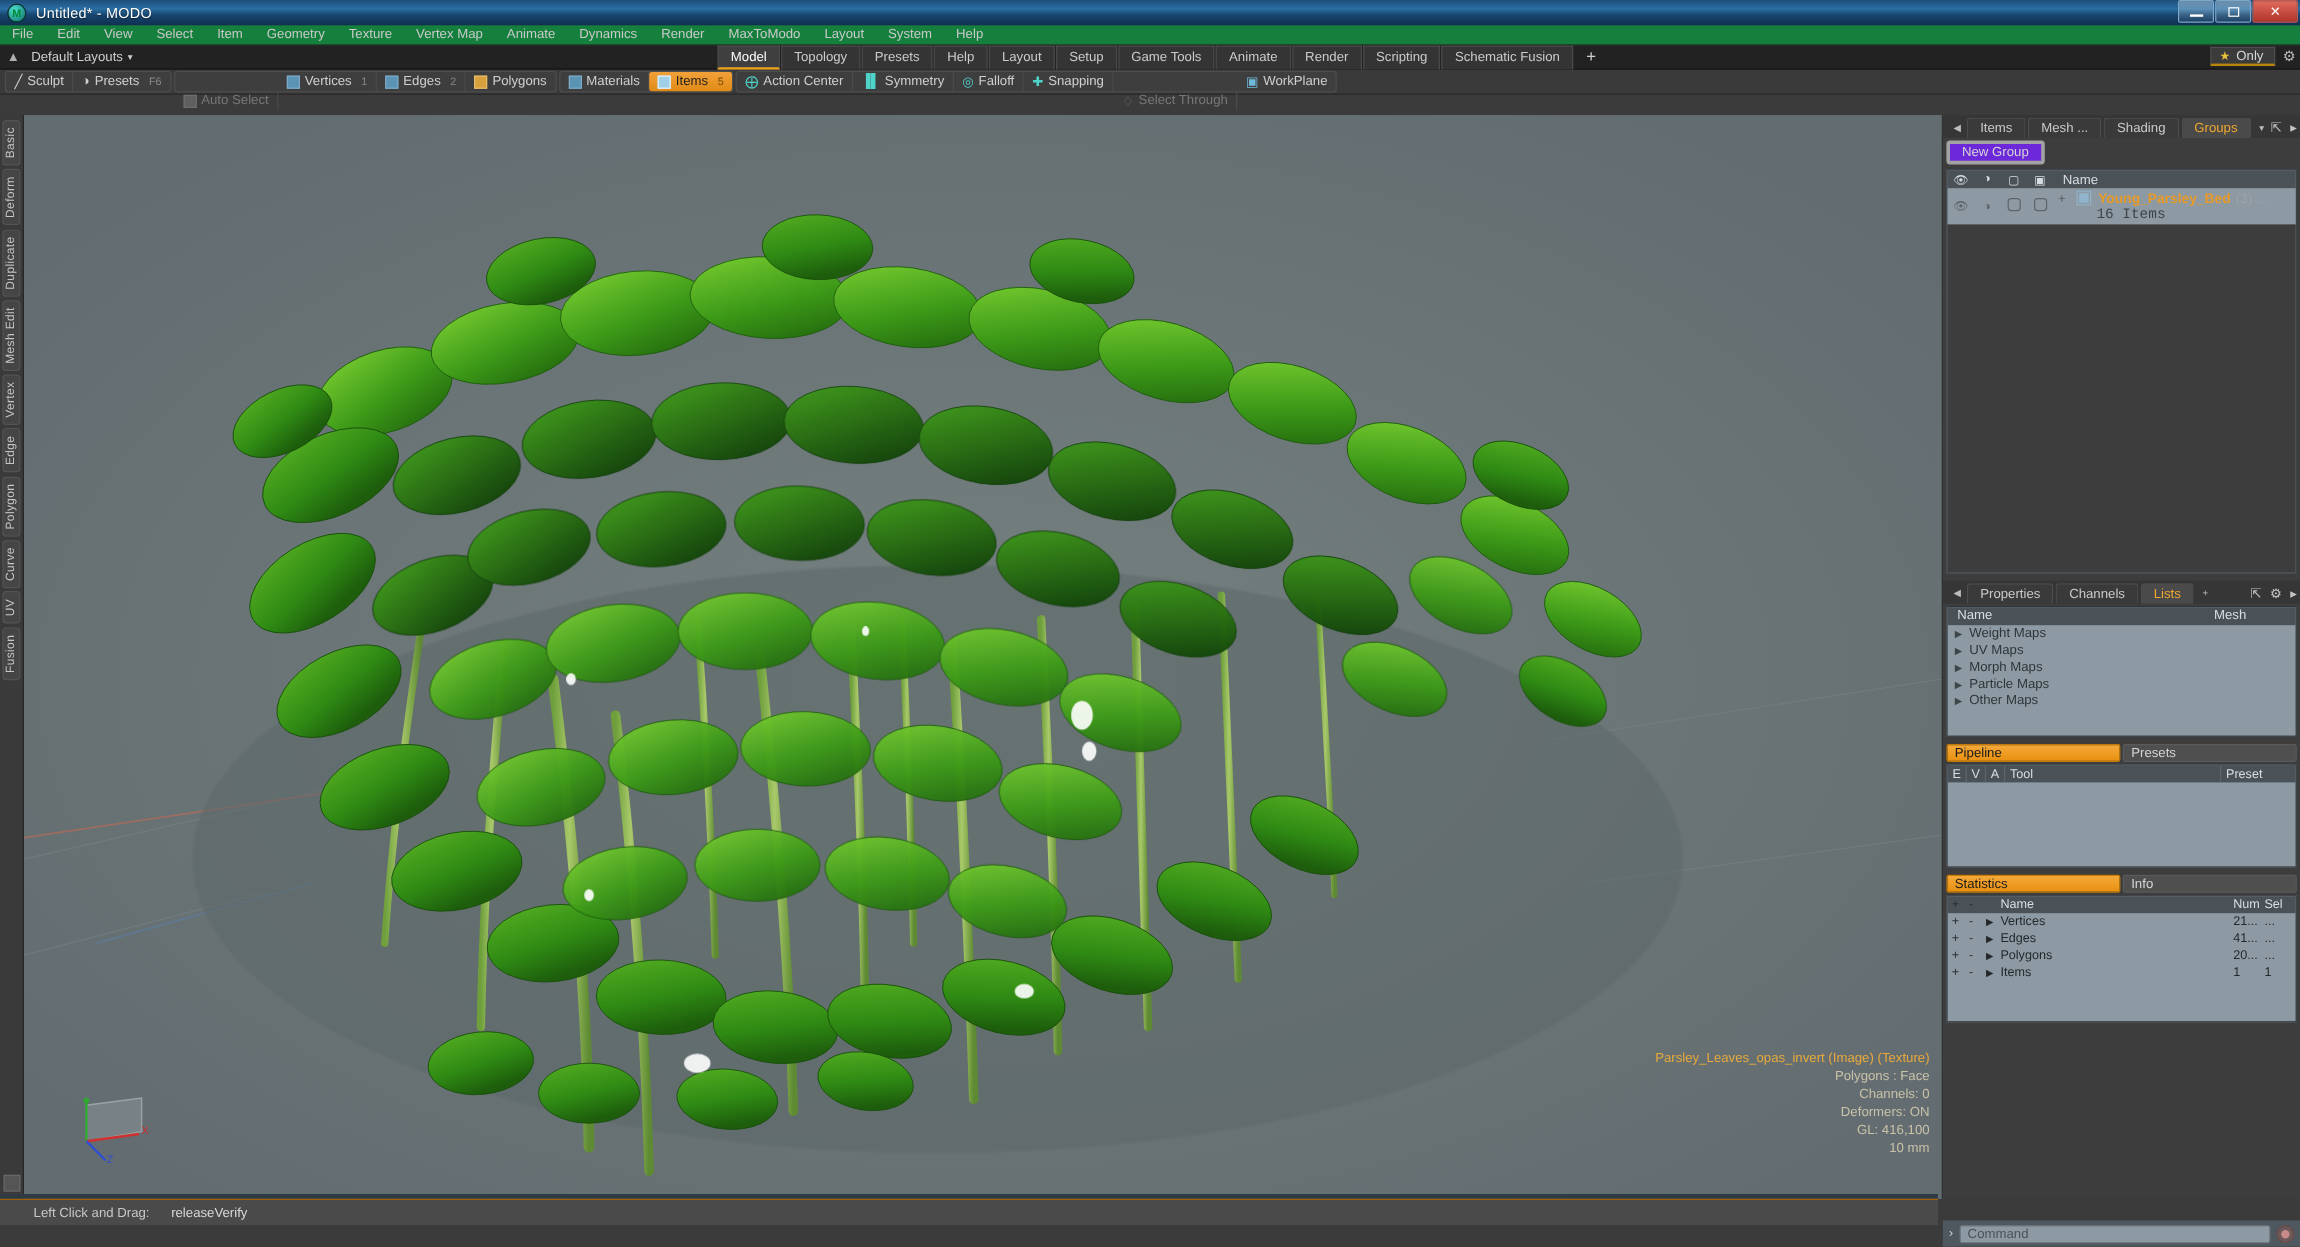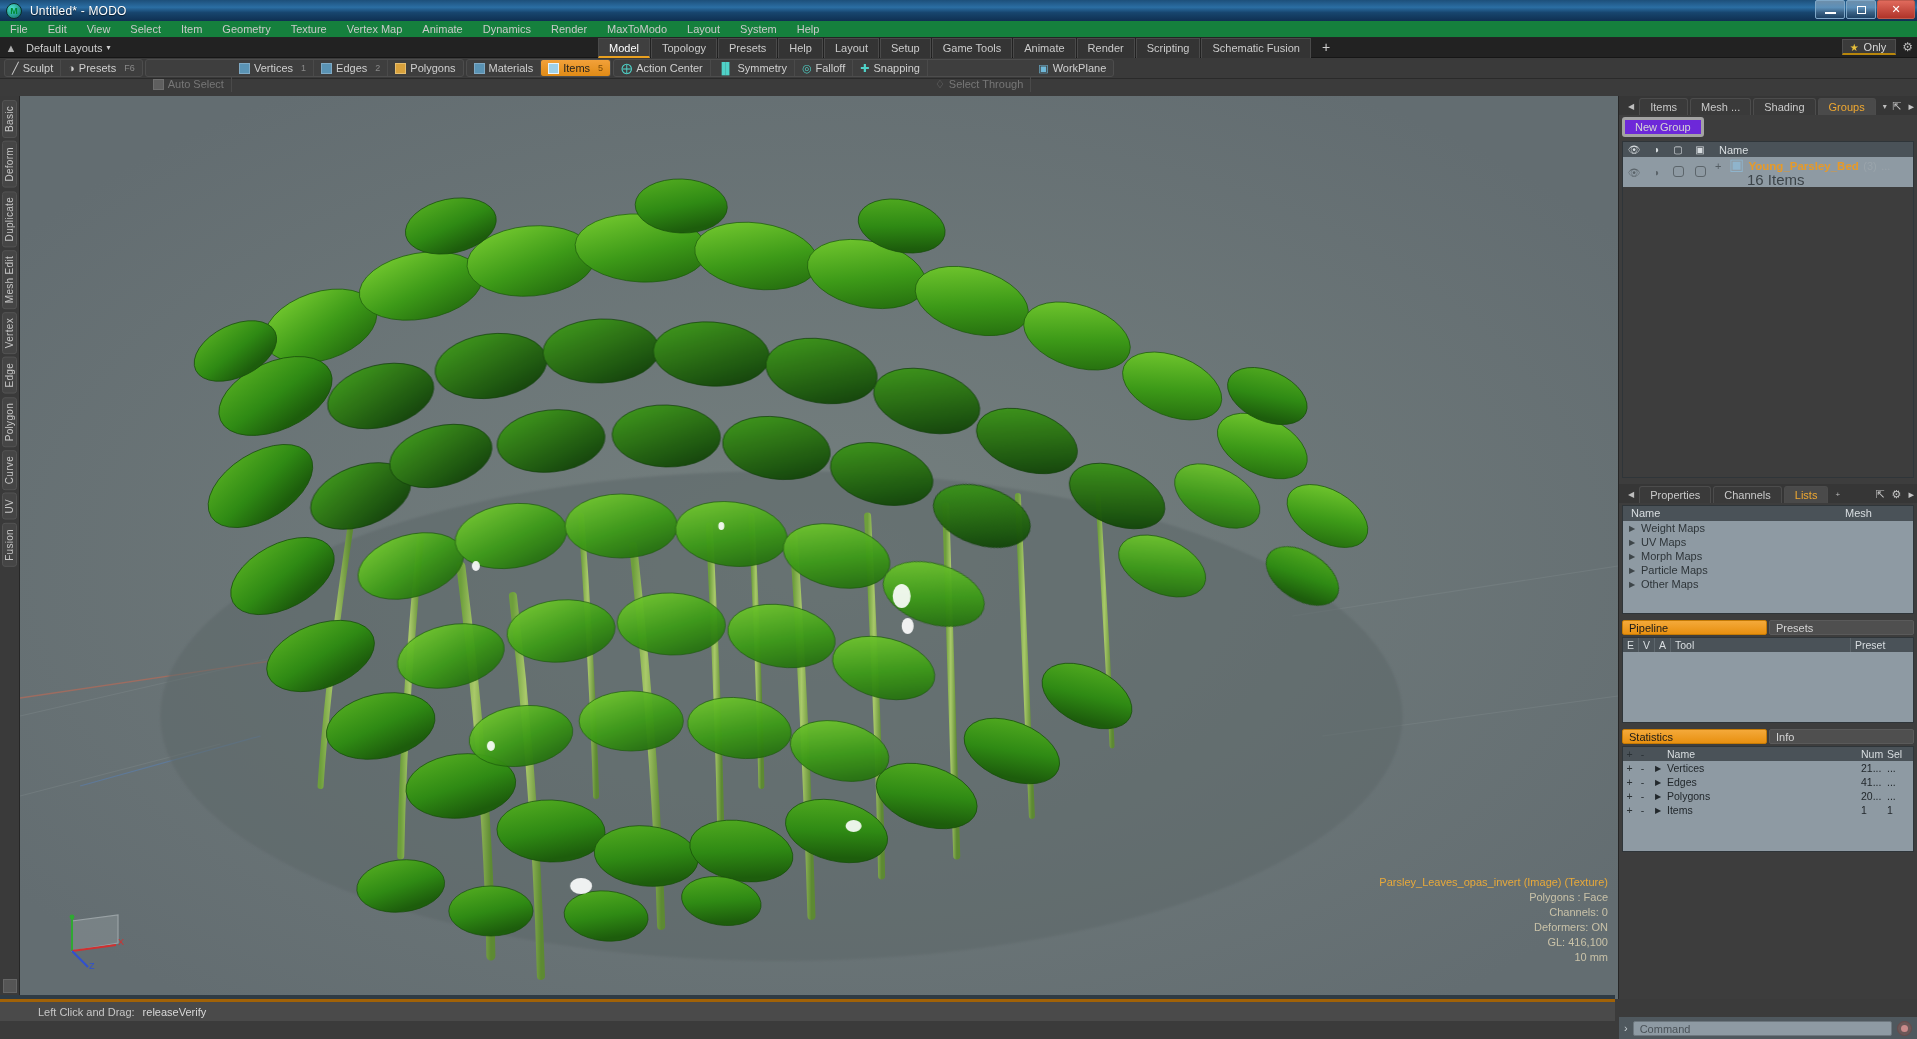--- a/index.html
+++ b/index.html
@@ -154,21 +154,21 @@
   .tree-head { display:flex; height:15px; background:#4a5258; align-items:center; }
   .tree-head .col-ic { width:22px; text-align:center; font-size:10px; color:#d8dde0;}
   .tree-head .col-name { flex:1; font-size:11px; color:#d9dee1; padding-left:8px;}
   .tree-row { display:flex; min-height:30px; align-items:center; background:#8e9aa3; }
   .tree-row .c { width:22px; text-align:center; font-size:10px; color:#5a6369;}
   .tree-row .c .obox { display:inline-block; width:11px;height:11px;border:1px solid #5c656b;border-radius:3px;}
   .tree-row .namecell { flex:1; padding-left:4px; line-height:13px;}
   .plusexp { color:#535c62; font-size:11px; margin-right:3px;}
   .grpname { color:#e79a28; font-weight:bold; font-size:11.5px;}
   .grpcount { color:#9aa4ab; font-size:11px;}
-  .grpitems { color:#3c4449; font-size:15px; padding-left:32px;}
+  .grpitems { color:#3c4449; font-size:12px; padding-left:32px;font-family:Liberation Mono, monospace;}
   .tree-body { height: 290px; background:#3d3d3d; }
   .list-table { margin:2px 3px; border:1px solid #2f3539; background:#8e9aa3; }
   .lt-head { display:flex; height:15px; background:#4a5258; }
   .lt-head div { font-size:11px; color:#d9dee1; padding-left:8px; line-height:15px;}
   .lt-row { display:flex; height:14px; align-items:center; font-size:11px; color:#2e3539;}
   .lt-row .arrow { width:18px; text-align:center; font-size:8px; color:#3d4549;}
   .lt-row .nm { flex:1; }
 
   .orange-tabs { display:flex; margin:4px 3px 0 3px; gap:2px;}
   .otab { flex:1; font-size:11px; line-height:14px; height:15px; padding-left:6px;
@@ -185,21 +185,21 @@
   .st-pm { width:13px; text-align:center; color:#2b3236;}
   .st-arrow { width:18px; text-align:center; font-size:8px;}
   .st-name { flex:1;}
   .st-num { width:26px; text-align:left; }
   .st-sel { width:26px; text-align:left; }
 
   
   .bottom { position:absolute; left:0; right:0; bottom:0; height:40px; }
   .statusbar {
     position:absolute; left:0; bottom:18px; width:1615px; height:22px; background:#4a4a4a;
-    border-top:3px solid #a16207; display:flex; align-items:center; padding-left:38px; gap:8px;
+    border-top:1px solid #a16207; display:flex; align-items:center; padding-left:28px; gap:18px;
   }
   .status-label { font-size:11px; color:#c7c7c7;}
   .status-val { font-size:11px; color:#d8d8d8;}
   .cmdbar {
     position:absolute; right:0; bottom:0; width:298px; height:22px; background:#4f585e;
     display:flex; align-items:center; gap:5px; padding:0 5px;
   }
   .cmd-caret { color:#c9d0d4; font-size:11px;}
   .cmd-input {
     flex:1; height:15px; background:#8e9aa3; border:1px solid #6d777e; border-radius:2px;

